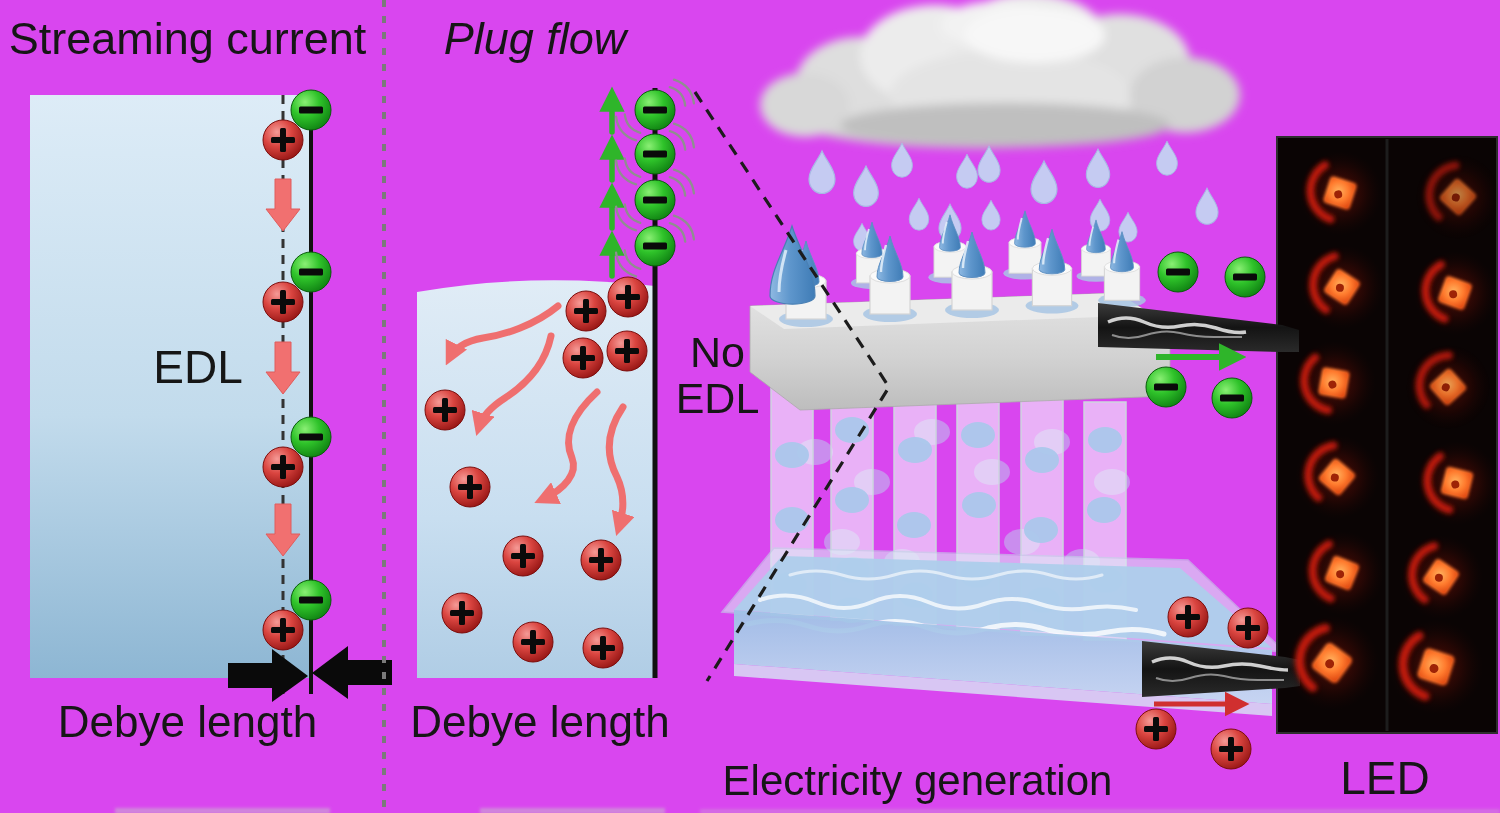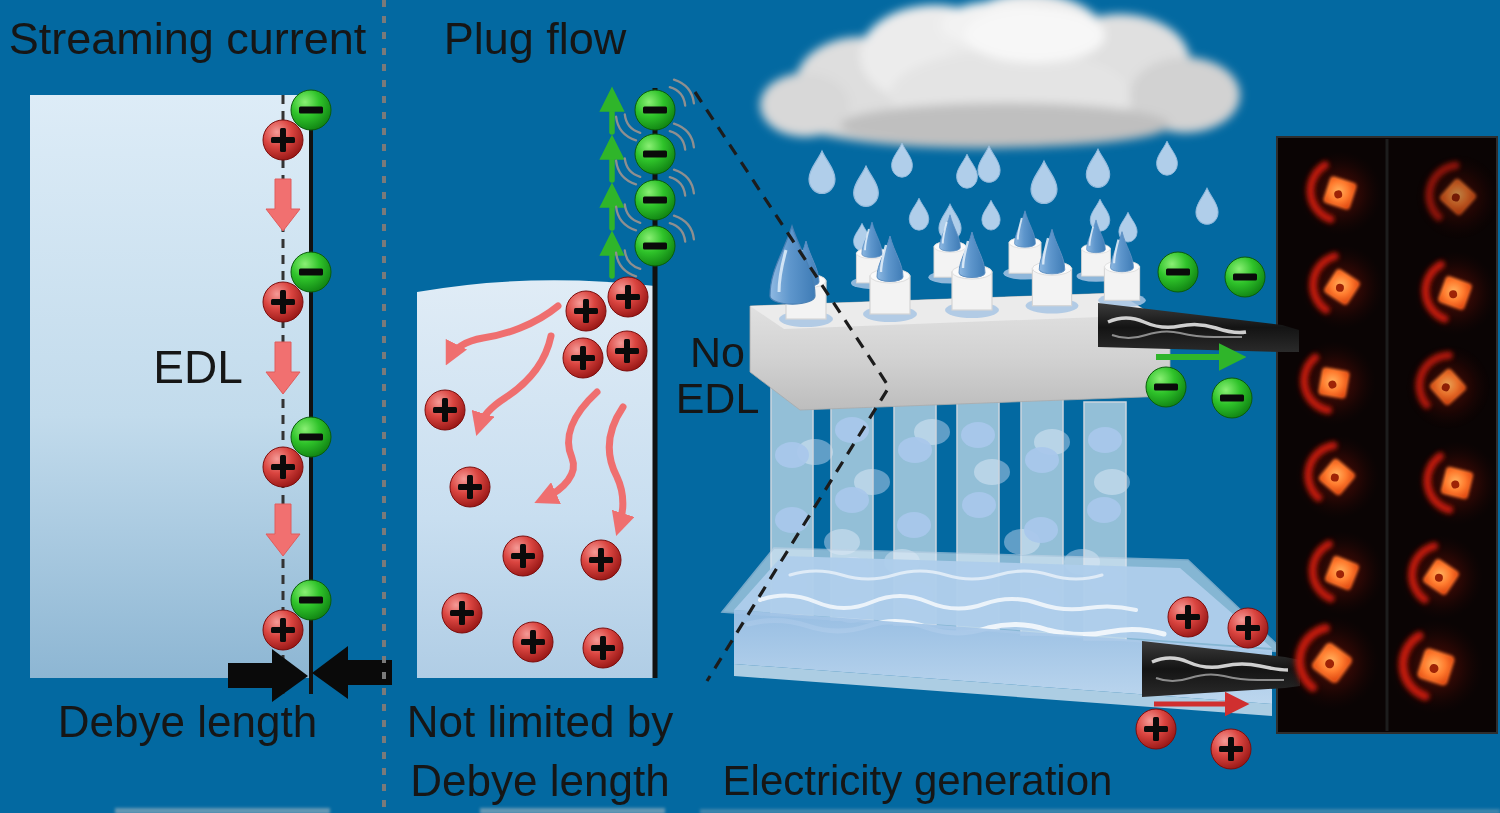--- a/index.html
+++ b/index.html
@@ -1,16 +1,16 @@
 <!DOCTYPE html>
 <html><head>
 <meta charset="utf-8">
 <style>
   html,body{margin:0;padding:0;background:#fff;}
-  #fig{position:relative;width:1500px;height:813px;background:#0369a1;overflow:hidden;
+  #fig{position:relative;width:1500px;height:813px;background:#d946ef;overflow:hidden;
        font-family:"Liberation Sans", sans-serif;color:#161616;}
   #art{position:absolute;left:0;top:0;}
   .lbl{position:absolute;text-align:center;color:#161616;line-height:1.2;}
   .t-title{font-size:45px;}
   .t-edl{font-size:46px;}
   .t-cap{font-size:44px;line-height:59px;}
   .t-noedl{font-size:43px;line-height:46px;}
   .t-gen{font-size:42px;}
   .t-led{font-size:46px;}
 </style>
@@ -356,28 +356,28 @@
 </svg>
 
 <div class="lbl t-title" style="left:0px;top:12px;width:375px;">Streaming current</div>
 
 <div class="lbl t-edl" style="left:98px;top:340px;width:200px;">EDL</div>
 
 <div class="lbl t-cap" style="left:5px;top:692px;width:365px;">
   <div>Debye length</div>
 </div>
 
-<div class="lbl t-title" style="left:385px;top:12px;width:300px;">Plug flow</div>
+<div class="lbl t-title" style="left:385px;top:12px;width:300px;font-style:italic;">Plug flow</div>
 
 <div class="lbl t-noedl" style="left:655px;top:329px;width:125px;text-align:center;">
   <div>No</div>
   <div>EDL</div>
 </div>
 
 <div class="lbl t-cap" style="left:375px;top:692px;width:330px;">
-  <div>Not limited by</div>
   <div>Debye length</div>
 </div>
 
 <div class="lbl t-gen" style="left:685px;top:756px;width:465px;">Electricity generation</div>
 
+<div class="lbl t-led" style="left:1315px;top:751px;width:140px;">LED</div>
 
 </div>
 
 </body></html>

